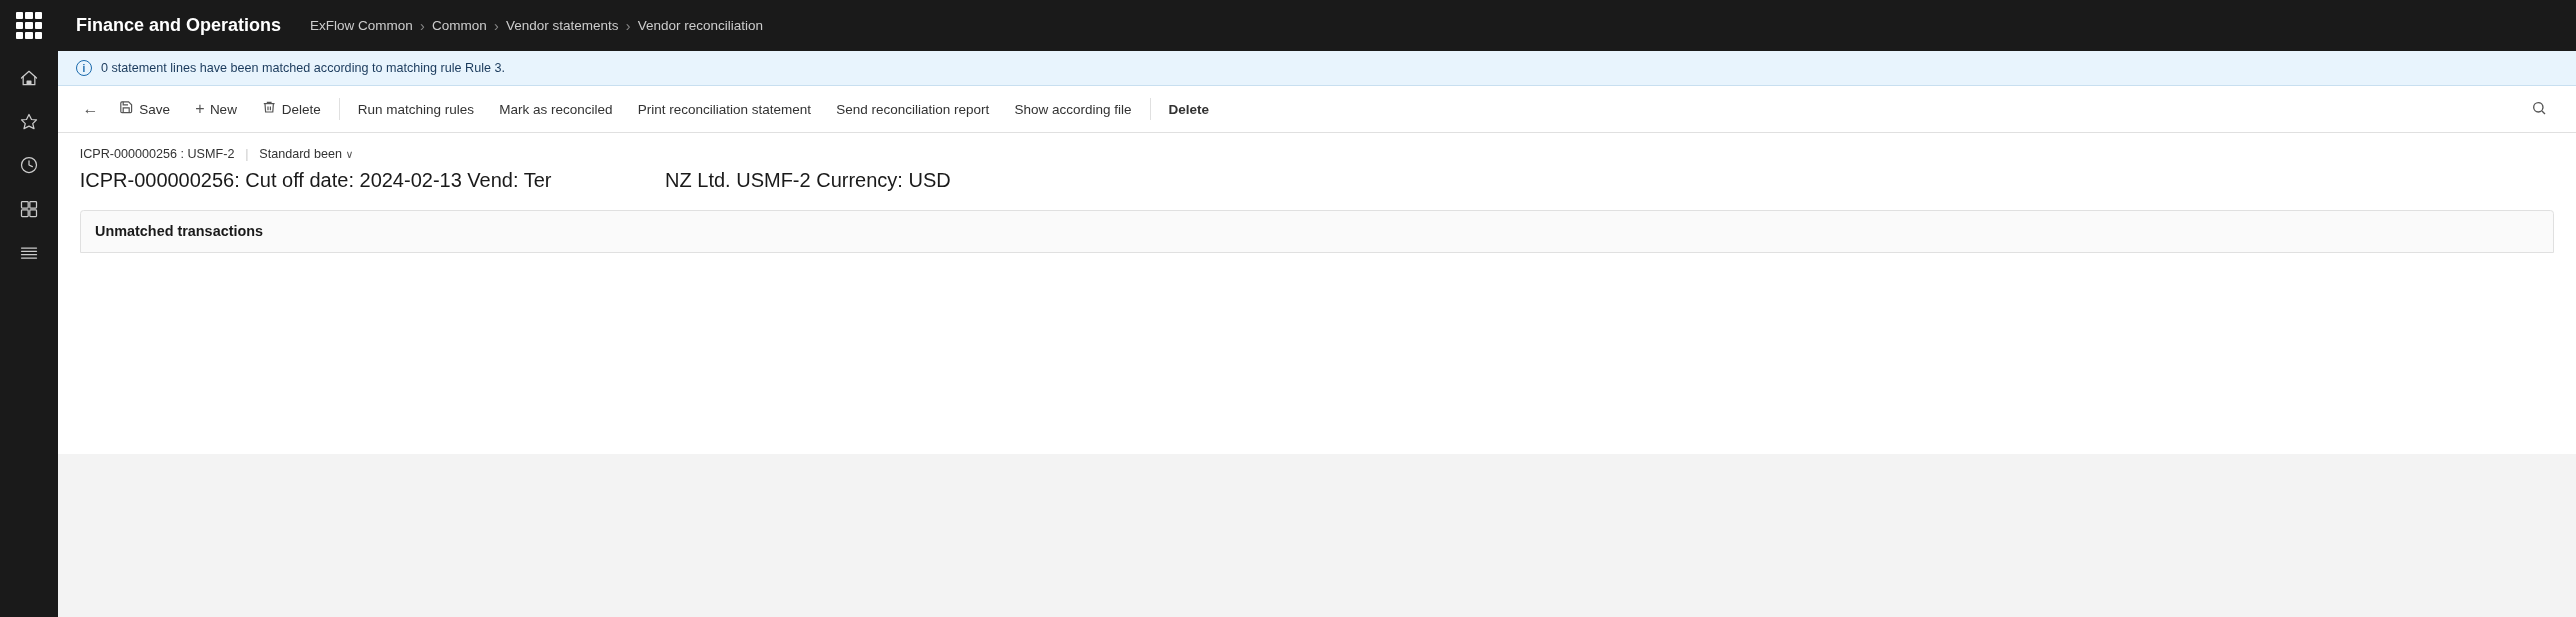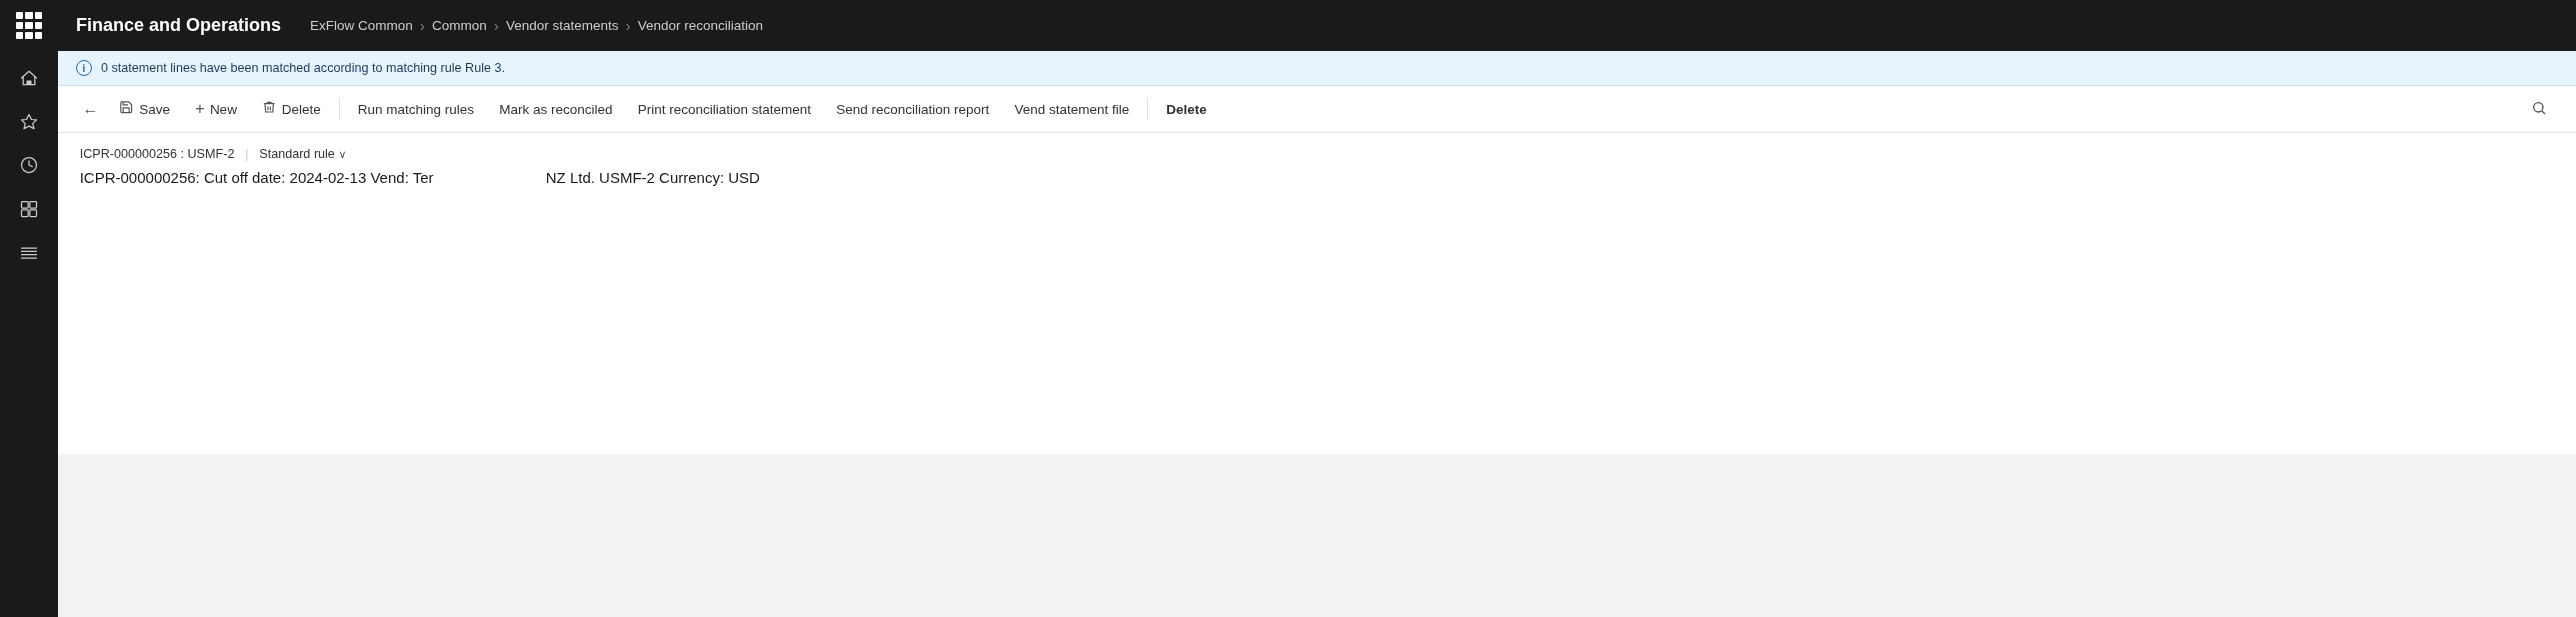--- a/index.html
+++ b/index.html
@@ -247,21 +247,21 @@
 
     .page-title {
       font-size: 27px;
       font-weight: 700;
       color: #1a1a1a;
       margin-bottom: 14.4px;
       line-height: 1.2;
     }
 
     .record-details {
-      font-size: 15px;
+      font-size: 20px;
       color: #1a1a1a;
       margin-bottom: 18px;
       font-weight: 400;
     }
 
     .section-header {
       font-size: 14.4px;
       font-weight: 600;
       color: #1a1a1a;
       padding: 12.6px 14.4px;
@@ -398,21 +398,21 @@
 
     <button class="toolbar-btn">
       <span>Print reconciliation statement</span>
     </button>
 
     <button class="toolbar-btn">
       <span>Send reconciliation report</span>
     </button>
 
     <button class="toolbar-btn">
-      <span>Vend statement file</span>
+      <span>Show according file</span>
     </button>
 
     <div class="toolbar-divider"></div>
 
     <button class="toolbar-btn options-btn">
       <span>Delete</span>
     </button>
 
     <button class="toolbar-btn" style="margin-left:auto;">
       <span>
@@ -423,28 +423,31 @@
       </span>
     </button>
   </div>
 
   <div class="content-area">
 
     <div class="record-header">
       <span class="record-id">ICPR-000000256 : USMF-2</span>
       <span class="record-divider">|</span>
       <div class="view-selector">
-        <span>Standard rule</span>
+        <span>Standard been</span>
         <span class="view-chevron">∨</span>
       </div>
     </div>
 
 
     <div class="record-details">
       <span>ICPR-000000256: Cut off date: 2024-02-13 Vend: Ter</span>
       <span style="margin-left: 108px;">NZ Ltd. USMF-2 Currency: USD</span>
     </div>
 
+    <div class="section-header">
+      <span>Unmatched transactions</span>
+    </div>
 
   </div>
 
 </div>
 
 
 </body></html>

